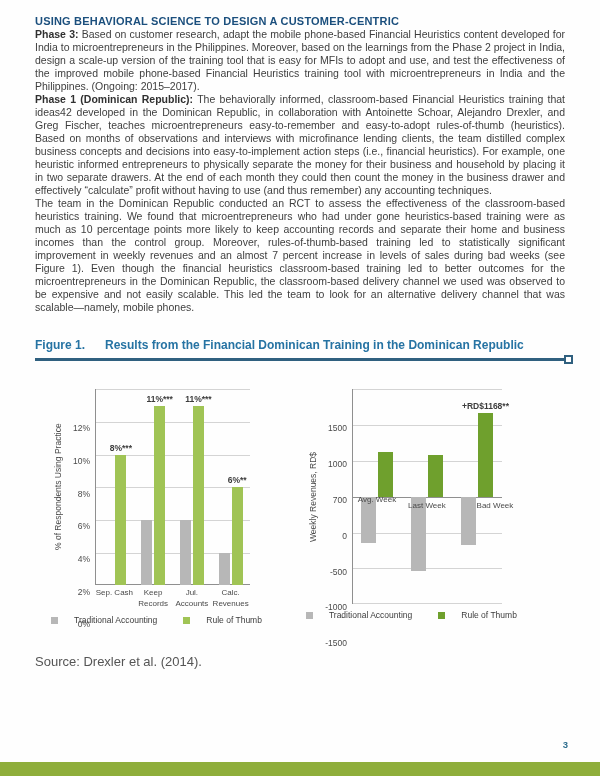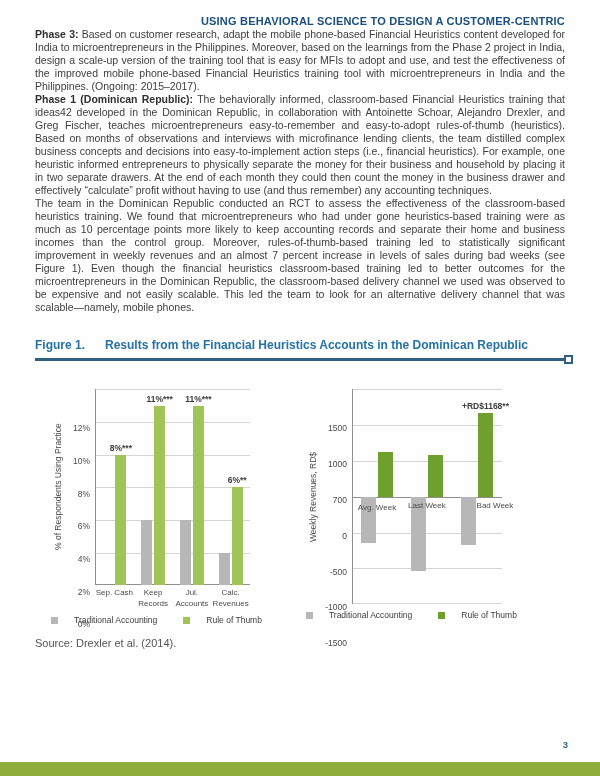--- a/index.html
+++ b/index.html
@@ -1,20 +1,20 @@
 <!DOCTYPE html>
 <html><head>
 <meta charset="utf-8">
 <style>
   html,body{margin:0;padding:0;background:#e9e9e9;}
   .page{position:relative;width:600px;height:776px;margin:0 auto;background:#fefefe;overflow:hidden;
         font-family:"Liberation Sans",sans-serif;color:#3e3e3e;}
   .content{padding:0 35px;}
 
-  .doc-header{margin-top:14px;text-align:right;color:#1b4f7d;font-weight:bold;
+  .doc-header{margin-top:14px;color:#1b4f7d;font-weight:bold;
               font-size:11px;line-height:1.3;letter-spacing:.2px;}
 
   p.body-par{font-size:10.5px;line-height:13px;text-align:justify;margin:0;color:#3e3e3e;}
   p.body-par b{color:#303030;}
   .phase3{margin-top:25px;}
   .phase1{margin-top:9px;}
   .rct{margin-top:13px;}
 
   h2.section-heading{margin:18px 0 0;color:#dd7b3e;font-style:italic;font-weight:bold;
                      font-size:12.5px;letter-spacing:.1px;}
@@ -45,21 +45,21 @@
   .bar-label{position:absolute;transform:translateX(-50%);font-size:8.5px;font-weight:bold;
              color:#3c3c3c;white-space:nowrap;}
   .cat-inside{position:absolute;left:50%;transform:translateX(-50%);font-size:8px;
               color:#4a4a4a;white-space:nowrap;}
   .cat-row{display:flex;margin-top:3px;}
   .cat{flex:1;text-align:center;font-size:8px;color:#4a4a4a;line-height:1.3;}
   .legend{display:flex;justify-content:center;gap:26px;margin-top:6px;font-size:8.5px;color:#3c3c3c;}
   .legend-item{display:flex;align-items:center;gap:16px;}
   .legend-swatch{width:7px;height:7px;flex:none;}
 
-  .source-line{margin-top:12px;font-size:11px;color:#555;}
+  .source-line{margin-top:29px;font-size:13px;color:#555;}
   .page-number{position:absolute;top:739px;right:32px;font-size:9.5px;font-weight:bold;color:#2e6e8e;}
   .footer-bar{position:absolute;left:0;right:0;bottom:0;height:14px;background:#8fae3b;}
 </style>
 </head>
 <body>
 
 <div class="page">
   <div class="content">
 
     <div class="doc-header">
@@ -68,21 +68,21 @@
 
     <p class="body-par phase3"><b>Phase 3:</b><span> Based on customer research, adapt the mobile phone-based Financial Heuristics content developed for India to microentrepreneurs in the Philippines. Moreover, based on the learnings from the Phase 2 project in India, design a scale-up version of the training tool that is easy for MFIs to adopt and use, and test the effectiveness of the improved mobile phone-based Financial Heuristics training tool with microentrepreneurs in India and the Philippines. (Ongoing: 2015–2017).</span></p>
 
 
     <p class="body-par phase1"><b>Phase 1 (Dominican Republic):</b><span> The behaviorally informed, classroom-based Financial Heuristics training that ideas42 developed in the Dominican Republic, in collaboration with Antoinette Schoar, Alejandro Drexler, and Greg Fischer, teaches microentrepreneurs easy-to-remember and easy-to-adopt rules-of-thumb (heuristics). Based on months of observations and interviews with microfinance lending clients, the team distilled complex business concepts and decisions into easy-to-implement action steps (i.e., financial heuristics). For example, one heuristic informed entrepreneurs to physically separate the money for their business and household by placing it in two separate drawers. At the end of each month they could then count the money in the business drawer and effectively “calculate” profit without having to use (and thus remember) any accounting techniques.</span></p>
 
     <p class="body-par rct">The team in the Dominican Republic conducted an RCT to assess the effectiveness of the classroom-based heuristics training. We found that microentrepreneurs who had under gone heuristics-based training were as much as 10 percentage points more likely to keep accounting records and separate their home and business incomes than the control group. Moreover, rules-of-thumb-based training led to statistically significant improvement in weekly revenues and an almost 7 percent increase in levels of sales during bad weeks (see Figure 1). Even though the financial heuristics classroom-based training led to better outcomes for the microentrepreneurs in the Dominican Republic, the classroom-based delivery channel we used was observed to be expensive and not easily scalable. This led the team to look for an alternative delivery channel that was scalable—namely, mobile phones.</p>
 
     <div class="figure-head">
       <span class="flabel">Figure 1.</span>
-      <span>Results from the Financial Heuristics Accounts in the Dominican Republic</span>
+      <span>Results from the Financial Dominican Training in the Dominican Republic</span>
     </div>
     <div class="figure-rule">
       <span class="marker"></span>
     </div>
 
     <div class="charts">
       <div class="chart-left">
           <div class="chart-col">
             <div class="chart-row">
               <div class="ylab" style="height: 196px;">% of Respondents Using Practice</div>
@@ -165,21 +165,21 @@
                 <div class="grid" style="top: 143.333px;"></div>
                 <div class="grid zero" style="top: 107.5px;"></div>
                 <div class="grid" style="top: 71.6667px;"></div>
                 <div class="grid" style="top: 35.8333px;"></div>
                 <div class="grid" style="top: 0px;"></div>
                 <div class="axisline"></div>
                 <div class="groups">
                   <div class="group" style="width: 32px;">
                     <div class="bar" style="width: 15px; left: 0px; background: rgb(183, 183, 183); top: 107.5px; height: 46.5833px;"></div>
                     <div class="bar" style="width: 15px; left: 17px; background: rgb(111, 160, 45); top: 62.35px; height: 45.15px;"></div>
-                    <div class="cat-inside" style="top: 114px;">Avg. Week</div>
+                    <div class="cat-inside" style="top: 106px;">Avg. Week</div>
                   </div>
                   <div class="group" style="width: 32px;">
                     <div class="bar" style="width: 15px; left: 0px; background: rgb(183, 183, 183); top: 107.5px; height: 74.5333px;"></div>
                     <div class="bar" style="width: 15px; left: 17px; background: rgb(111, 160, 45); top: 65.9333px; height: 41.5667px;"></div>
                     <div class="cat-inside" style="top: 111.5px; text-align: right;">Last Week</div>
                   </div>
                   <div class="group" style="width: 32px;">
                     <div class="bar" style="width: 15px; left: 0px; background: rgb(183, 183, 183); top: 107.5px; height: 48.0167px;"></div>
                     <div class="bar" style="width: 15px; left: 17px; background: rgb(111, 160, 45); top: 23.7933px; height: 83.7067px;"></div>
                     <div class="bar-label" style="top: 11.7933px; left: 24.5px;">+RD$1168**</div>

